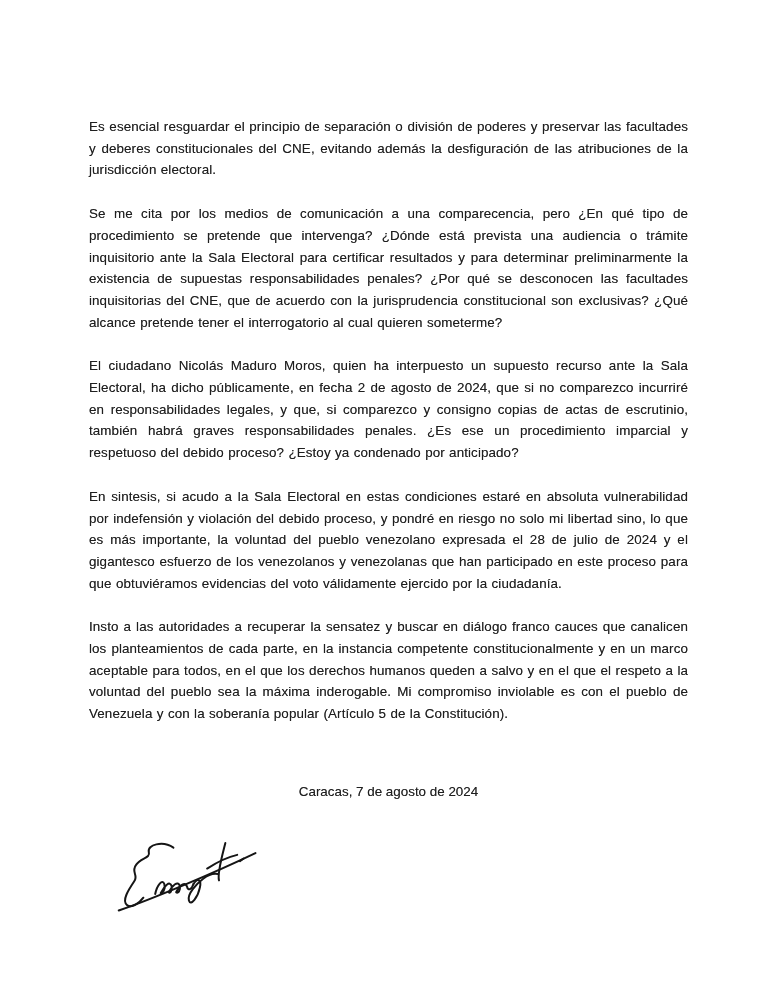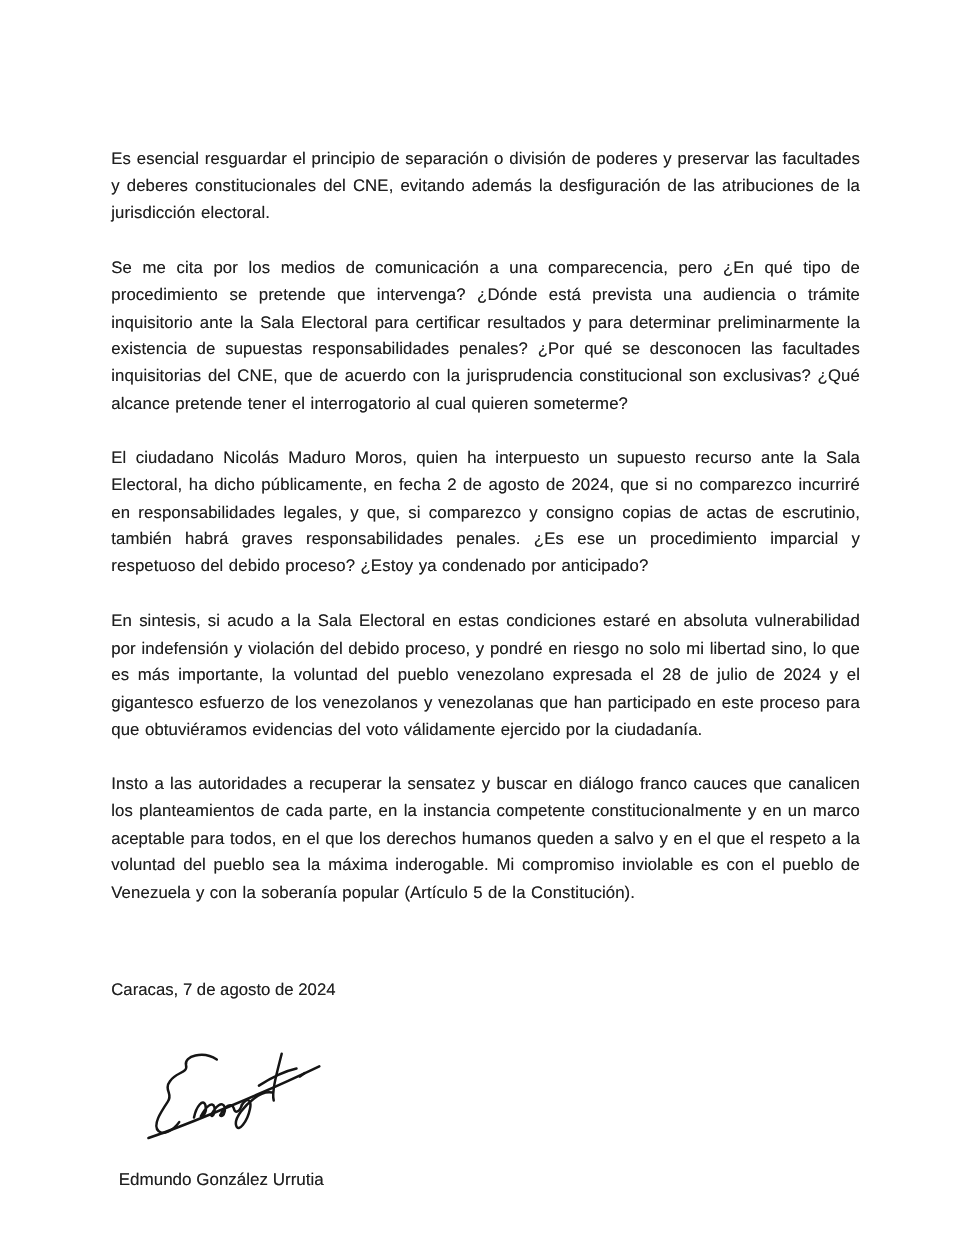--- a/index.html
+++ b/index.html
@@ -30,21 +30,21 @@
     letter-spacing: 0.1px;
     word-spacing: 0.5px;
     color: #1f1f1f;
     
     text-shadow: 0 0 0.4px rgba(30,30,30,0.55);
   }
   .dateline {
     margin: 56px 0 0 0;
     font-size: 13.4px;
     line-height: 21.7px;
-    text-align: left;
+    text-align: center;
     color: #1f1f1f;
     text-shadow: 0 0 0.4px rgba(30,30,30,0.55);
   }
   .signature-wrap {
     margin: 30px 0 0 24px;
     width: 150px;
     height: 82px;
   }
   .signature-wrap svg {
     display: block;
@@ -84,16 +84,15 @@
 
         <path d="M 86 56 C 91 48, 95 52, 93 60 C 91 70, 83 81, 81 74 C 79 67, 89 56, 97 50 C 102 46, 108 44, 113 45"></path>
 
         <path d="M 121 11 C 117 27, 112 44, 114 52"></path>
         <path d="M 101 39 C 112 32, 125 26, 134 24"></path>
 
         <path d="M 137 31 l 4 -3"></path>
       </svg>
     </div>
 
-    <p class="signer-name">Edmundo González Urrutia</p>
 
   </div>
 </div>
 
 </body></html>

